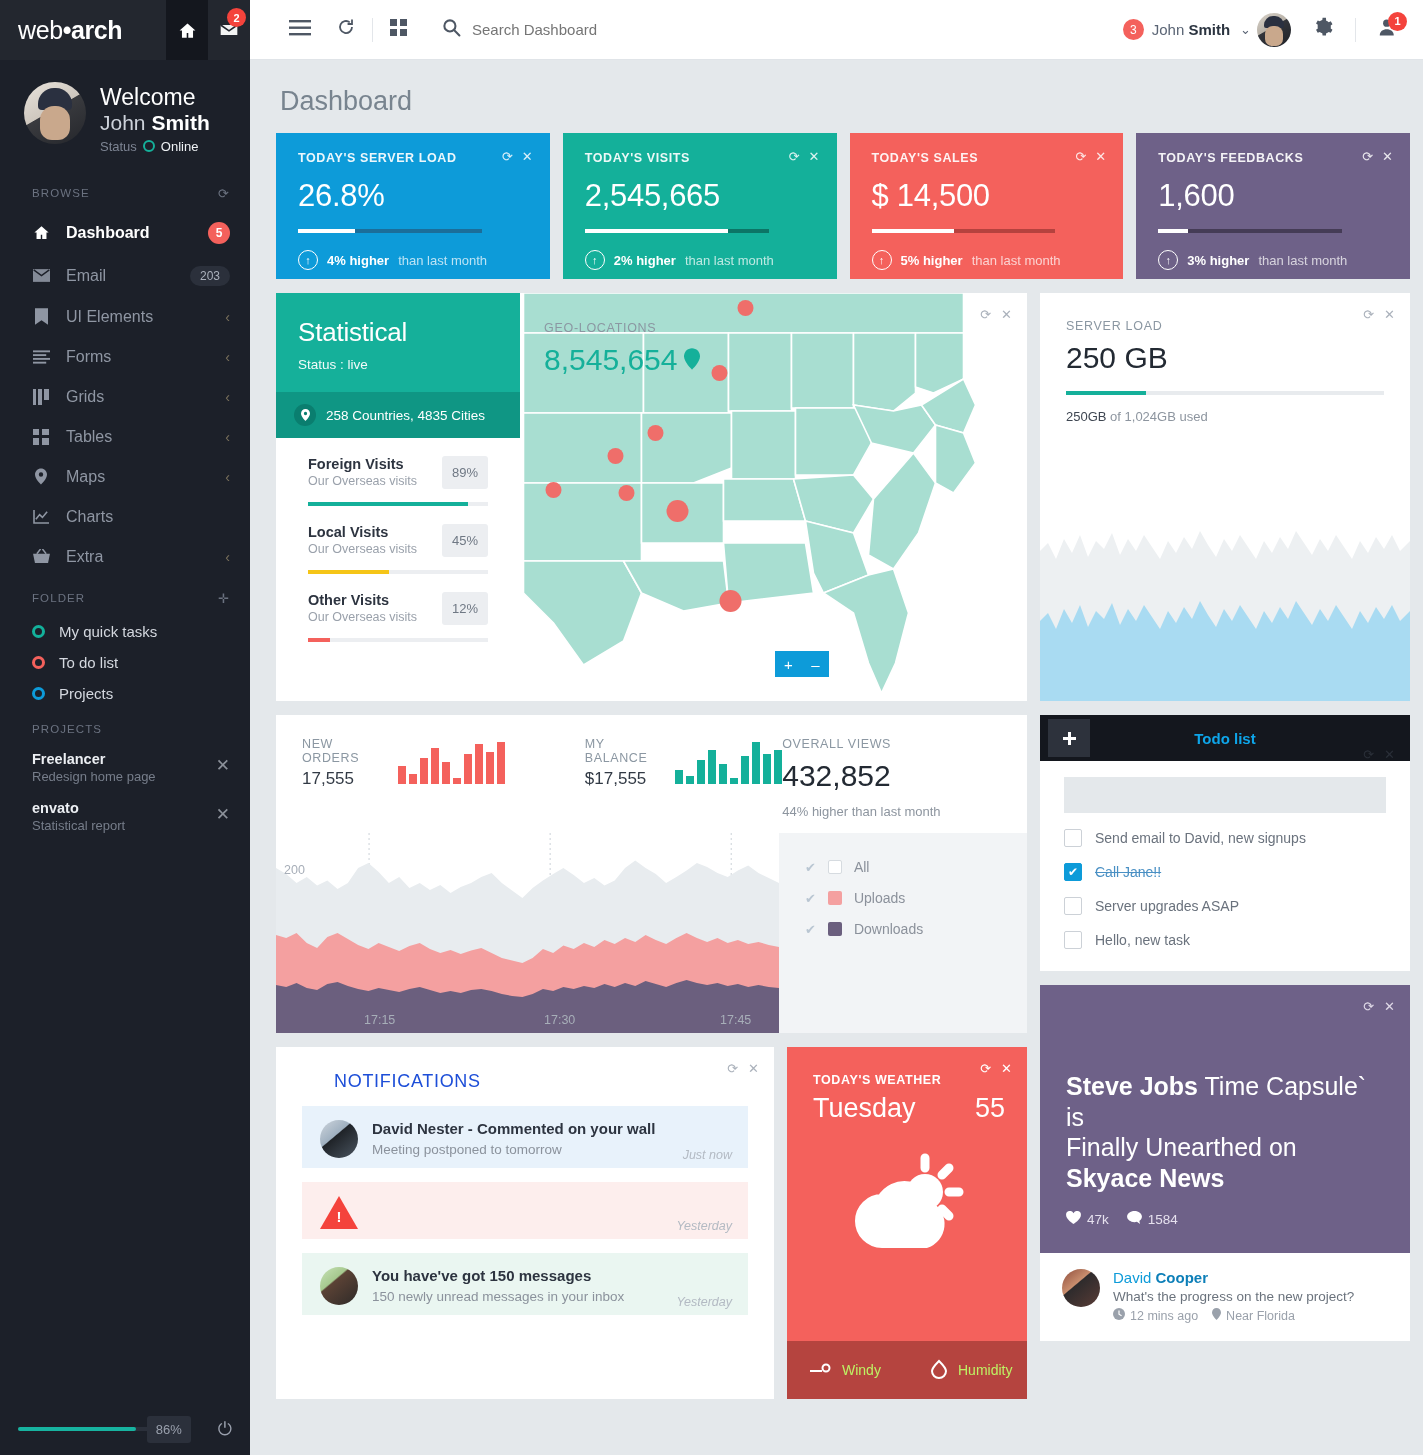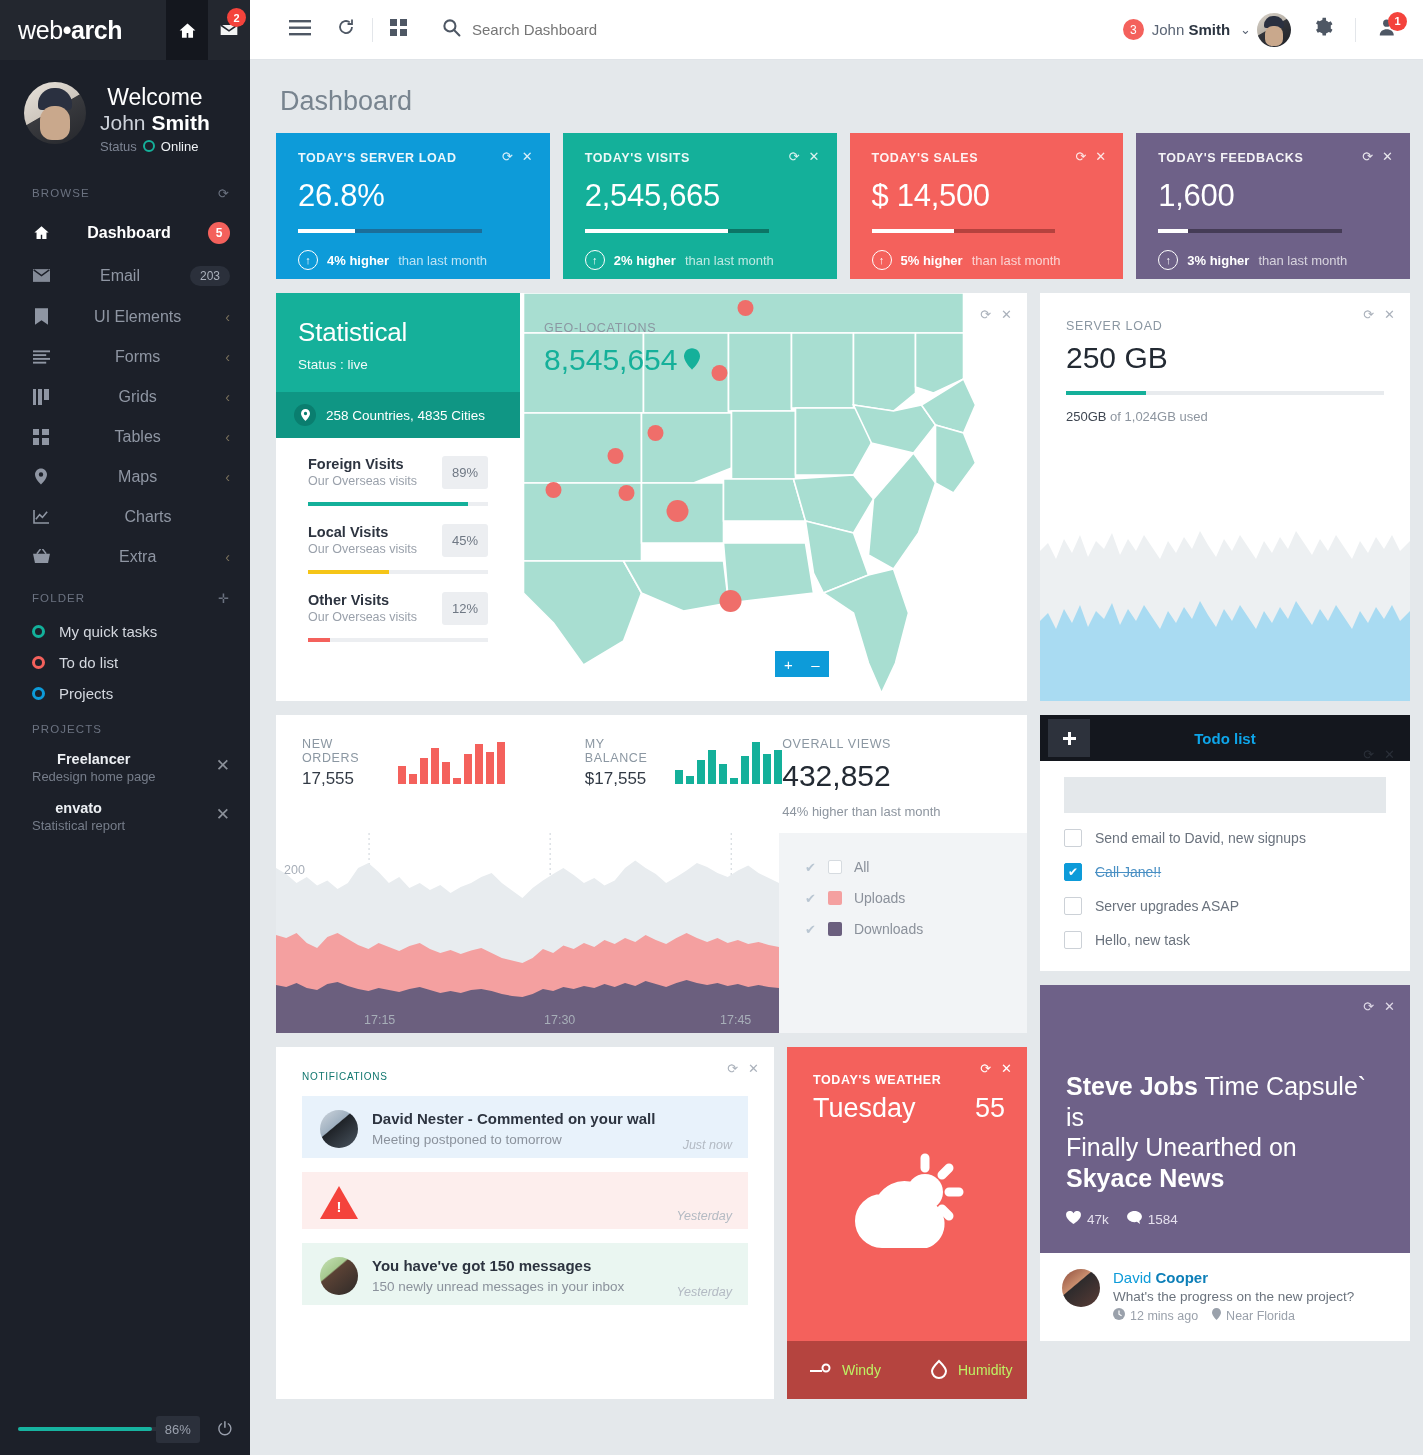--- a/index.html
+++ b/index.html
@@ -10,21 +10,20 @@
     overflow: hidden;
   }
   .app { display: flex; width: 1423px; height: 1455px; }
 
   
   .sidebar {
     width: 250px; flex: 0 0 250px;
     background: #1c2029;
     position: relative;
     color: #9aa0ad;
-    text-align: center;
   }
   .brand-bar {
     height: 60px; background: #23272f;
     display: flex; align-items: center;
     padding-left: 18px;
   }
   .brand {
     font-size: 25px; color: #fff; letter-spacing: -.4px;
     font-weight: 300;
   }
@@ -103,21 +102,21 @@
   .proj-item {
     padding: 6px 20px 10px 32px; display: flex; align-items: flex-start;
     cursor: pointer;
   }
   .proj-item .pt { font-size: 14.5px; color: #eceff3; font-weight: 600; }
   .proj-item .ps { font-size: 13px; color: #767d8a; margin-top: 2px; }
   .proj-x { margin-left: auto; color: #8b9099; font-size: 17px; padding-top: 4px; }
 
   .side-foot {
     position: absolute; bottom: 0; left: 0; right: 0; height: 52px;
-    display: flex; align-items: center; padding: 0 18px; gap: 0;
+    display: flex; align-items: center; padding: 0 18px; gap: 9px;
   }
   .batt { flex: 1; height: 4px; background: #2b303b; border-radius: 2px; position: relative; }
   .batt > i { display:block; height: 100%; background: #17b3a0; border-radius: 2px; }
   .batt-lbl {
     background: #2b303b; color: #9aa0ad; font-size: 13px;
     padding: 6px 9px; border-radius: 3px; margin-left: -18px; z-index:2;
   }
   .pwr { margin-left: 18px; color: #9aa0ad; font-size: 18px; }
 
   
@@ -242,21 +241,21 @@
   .ov-sub { font-size:13px; color:#8d959f; margin-top:11px; }
   .legend-box { position:absolute; right:0; top:118px; width:248px; bottom:0; background:#f2f4f6; padding:26px 0 0 26px;}
   .lg-row { display:flex; align-items:center; gap:12px; margin-bottom:15px; font-size:14px; color:#8b919b;}
   .lg-chk { width:14px;height:14px;border-radius:2px; }
   .tick-v { color:#b9c6d2; font-size:13px; }
   .area-wrap { position:absolute; left:0; right:248px; top:118px; bottom:0; }
   .axis-lbl { position:absolute; font-size:12.5px; color:#a7aeb8; }
 
   
   .notif-panel { background:#fff; height: 352px; position:relative; }
-  .notif-h { font-size:10px; letter-spacing:.7px; color:#0f766e; padding:24px 0 0 26px; }
+  .notif-h { font-size:18px; letter-spacing:.7px; color:#1d4ed8; padding:24px 0 0 26px;margin-left:32px; }
   .notif-item { margin: 14px 26px 0; padding: 14px 18px 10px; position:relative; display:flex; gap:14px; }
   .n-blue { background:#e8f2fb; }
   .n-red { background:#fdeeed; }
   .n-green { background:#eaf6f1; }
   .n-av { width:38px;height:38px;border-radius:50%;flex:0 0 38px; }
   .n-av.a1 { background:linear-gradient(140deg,#cfd6dd 0%,#9fb0c0 40%,#1f2328 42%,#4a5560 100%); }
   .n-av.a2 { background:linear-gradient(140deg,#c9e3b8 0%,#a6c98f 35%,#5b4235 38%,#2e2a28 100%); }
   .n-tri { width:0;height:0;border-left:19px solid transparent;border-right:19px solid transparent;border-bottom:33px solid #f4433c; flex:0 0 38px; position:relative;}
   .n-tri::after{content:"!";position:absolute;left:-4px;top:12px;width:8px;color:#fff;font-size:15px;font-weight:700;text-align:center;}
   .n-t { font-size:15px; color:#2d3440; font-weight:600; }

